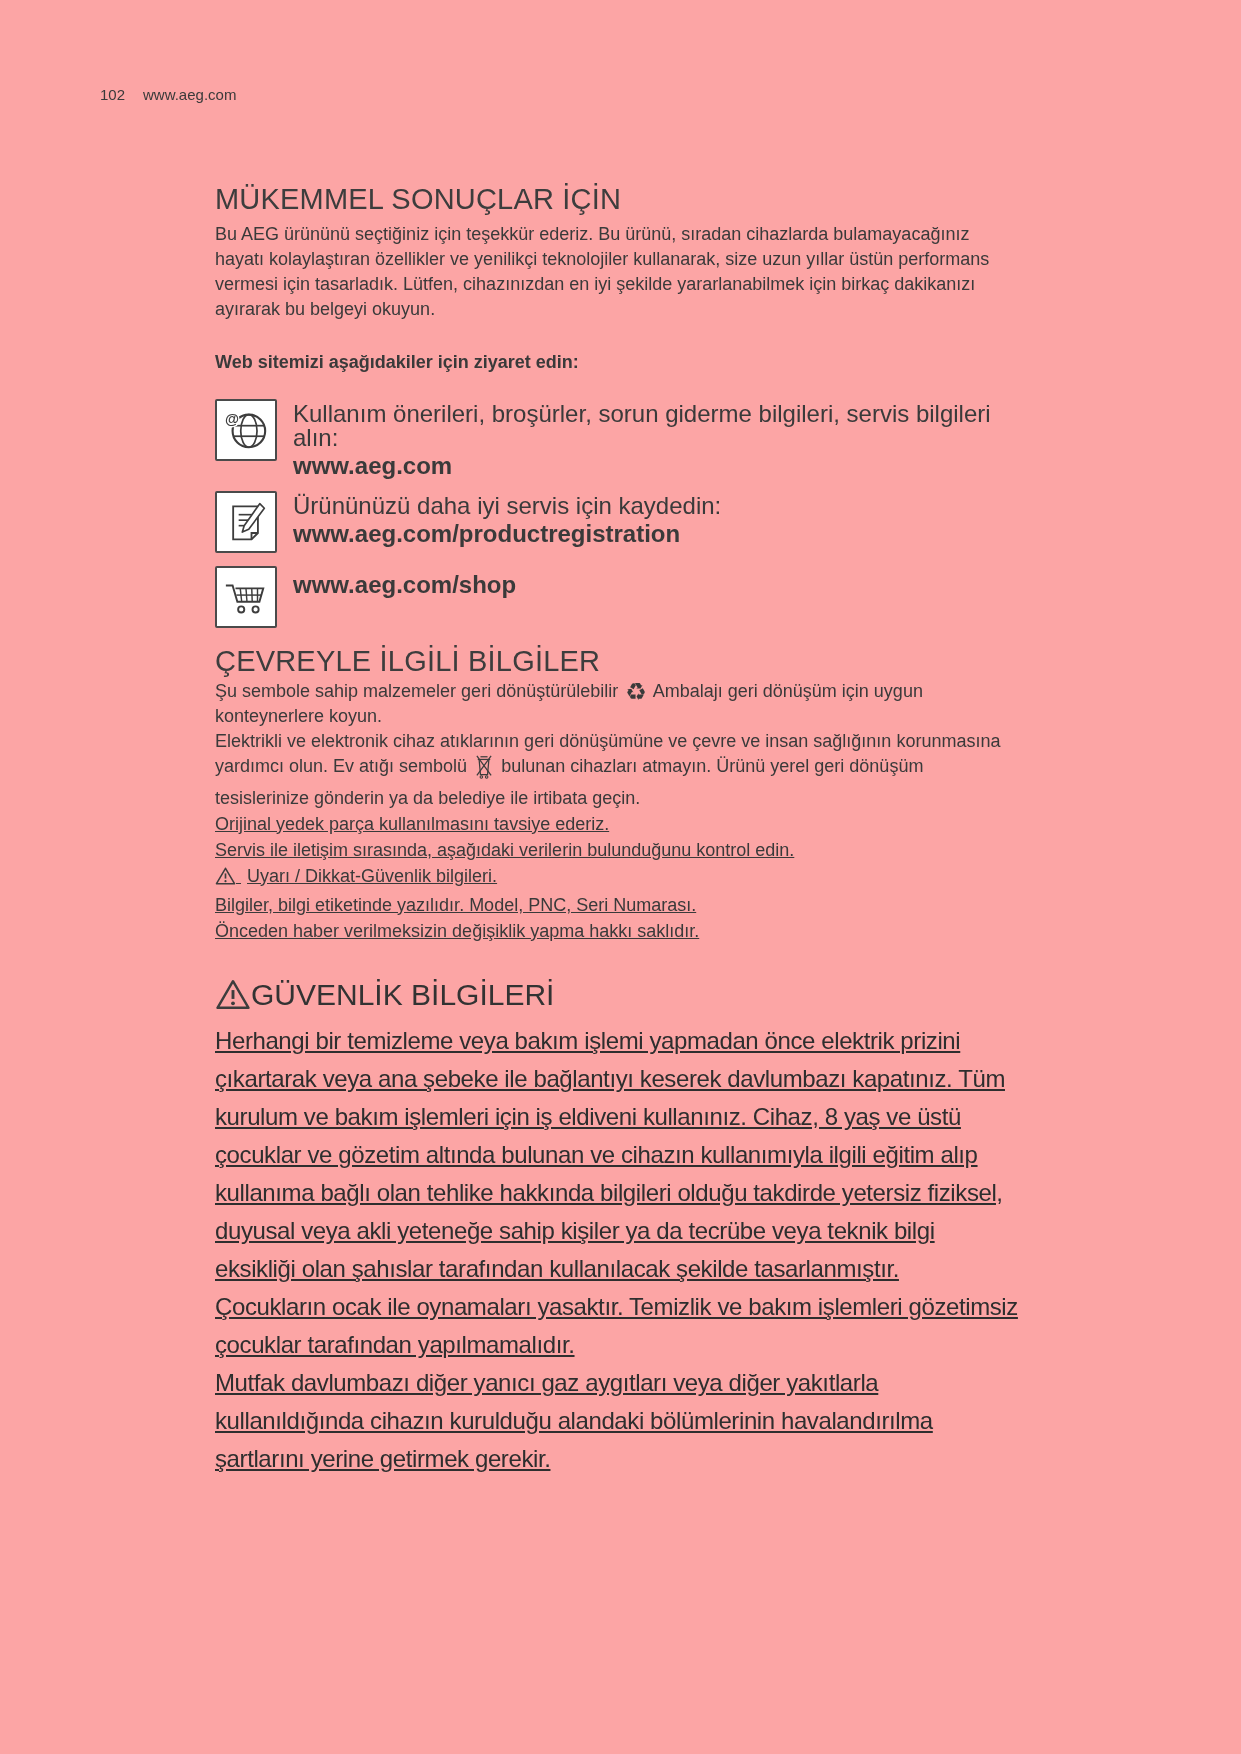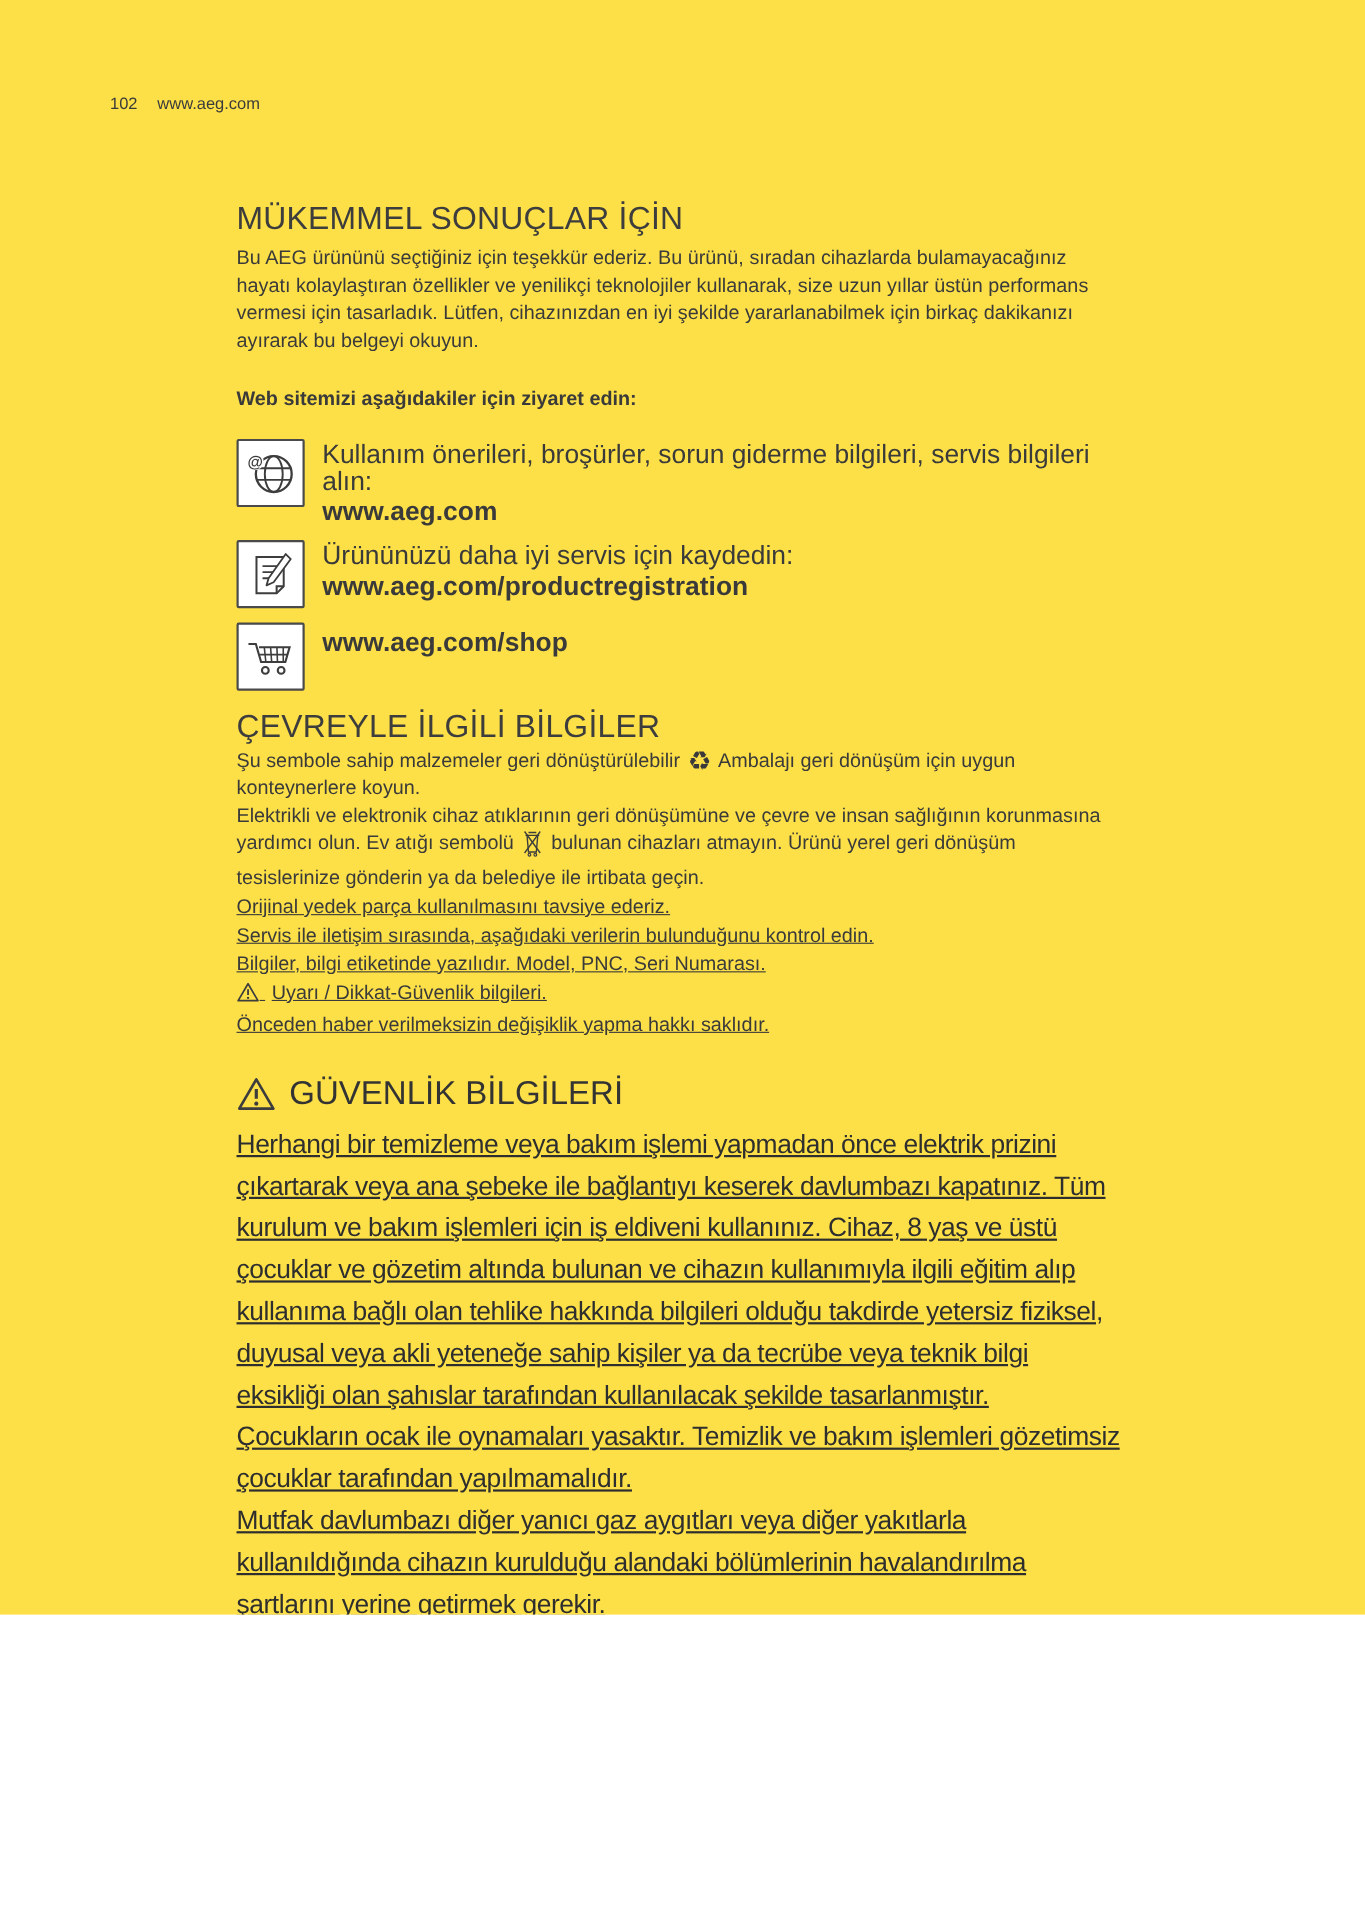--- a/index.html
+++ b/index.html
@@ -1,20 +1,20 @@
 <!DOCTYPE html>
 <html><head>
 <meta charset="utf-8">
 <style>
   * { margin:0; padding:0; box-sizing:border-box; }
   html,body { background:#ffffff; }
   .page {
     position:relative;
-    width:1241px; height:1468px;
-    background:#fde047;
+    width:1241px; height:1754px;
+    background:#fca5a5;
     font-family:"Liberation Sans", sans-serif;
     color:#3a3a3a;
     overflow:hidden;
   }
   .header {
     position:absolute; top:86px; left:100px;
     font-size:15px; color:#3a3a3a;
     display:flex; gap:18px; align-items:baseline;
   }
   .content {
@@ -39,21 +39,21 @@
   .link-url { font-weight:bold; margin-top:4px; }
   .env-title { margin-top:18px; margin-bottom:1px; }
   .env-para { margin:0; }
   .inline-recycle { font-size:24px; line-height:0; vertical-align:-3px; padding:0 2px; color:#3a3a3a; }
   .inline-bin { vertical-align:-7px; padding:0 3px; }
   .cs-title { margin-top:26px; margin-bottom:10px; }
   .cs-line { font-size:18px; line-height:26px;text-decoration:underline; }
   .warn-inline { vertical-align:-3px; margin-right:6px; }
   .safety-heading {
     margin-top:34px; margin-bottom:10px;
-    display:flex; align-items:center; gap:12px;
+    display:flex; align-items:center; 
     font-size:30px; font-weight:400; color:#333;
   }
   .safety-text {
     font-size:24px; line-height:38px; letter-spacing:-0.4px;
     color:#2e2e2e; width:805px;
   }
   .safety-text p { margin:0;text-decoration:underline; }
   svg .stroke { fill:none; stroke:#3d3d3d; }
 </style>
 </head>
@@ -144,31 +144,31 @@
           <line class="stroke" x1="18" y1="1" x2="2" y2="23" stroke-width="1.4"></line>
           <circle class="stroke" cx="7" cy="24.8" r="1.4" stroke-width="1.2"></circle>
           <circle class="stroke" cx="13" cy="24.8" r="1.4" stroke-width="1.2"></circle>
         </svg>
       </span>
       <span>bulunan cihazları atmayın. Ürünü yerel geri dönüşüm tesislerinize gönderin ya da belediye ile irtibata geçin.</span>
     </p>
 
     <div class="cs-line">Orijinal yedek parça kullanılmasını tavsiye ederiz.</div>
     <div class="cs-line">Servis ile iletişim sırasında, aşağıdaki verilerin bulunduğunu kontrol edin.</div>
-    <div class="cs-line">Bilgiler, bilgi etiketinde yazılıdır. Model, PNC, Seri Numarası.</div>
     <div class="cs-line">
       <span class="warn-inline">
         <svg viewBox="0 0 32 28" width="21" height="18" aria-hidden="true">
           <path class="stroke" d="M16 2 L30 26 H2 Z" stroke-width="2.4" stroke-linejoin="round"></path>
           <line class="stroke" x1="16" y1="10" x2="16" y2="18" stroke-width="2.6"></line>
           <circle cx="16" cy="22" r="1.7" fill="#3d3d3d"></circle>
         </svg>
       </span>
       <span>Uyarı / Dikkat-Güvenlik bilgileri.</span>
     </div>
+    <div class="cs-line">Bilgiler, bilgi etiketinde yazılıdır. Model, PNC, Seri Numarası.</div>
     <div class="cs-line">Önceden haber verilmeksizin değişiklik yapma hakkı saklıdır.</div>
 
     <div class="safety-heading">
       <span style="display:flex;">
         <svg viewBox="0 0 32 28" width="36" height="31" aria-hidden="true">
           <path class="stroke" d="M16 2 L30 26 H2 Z" stroke-width="2.2" stroke-linejoin="round"></path>
           <line class="stroke" x1="16" y1="10" x2="16" y2="18" stroke-width="2.6"></line>
           <circle cx="16" cy="22" r="1.7" fill="#3d3d3d"></circle>
         </svg>
       </span>

